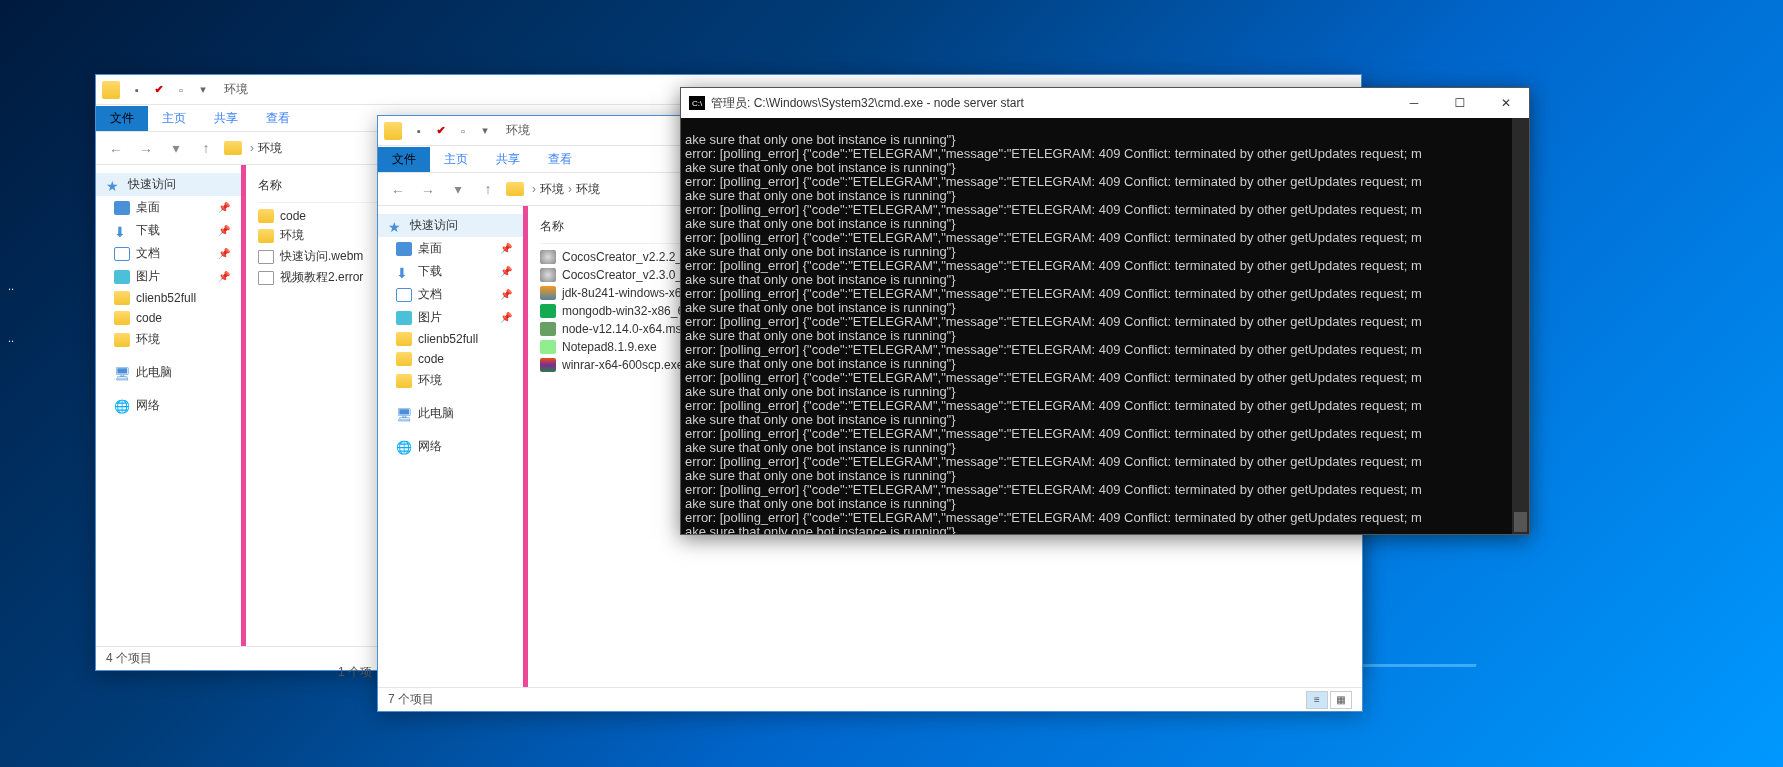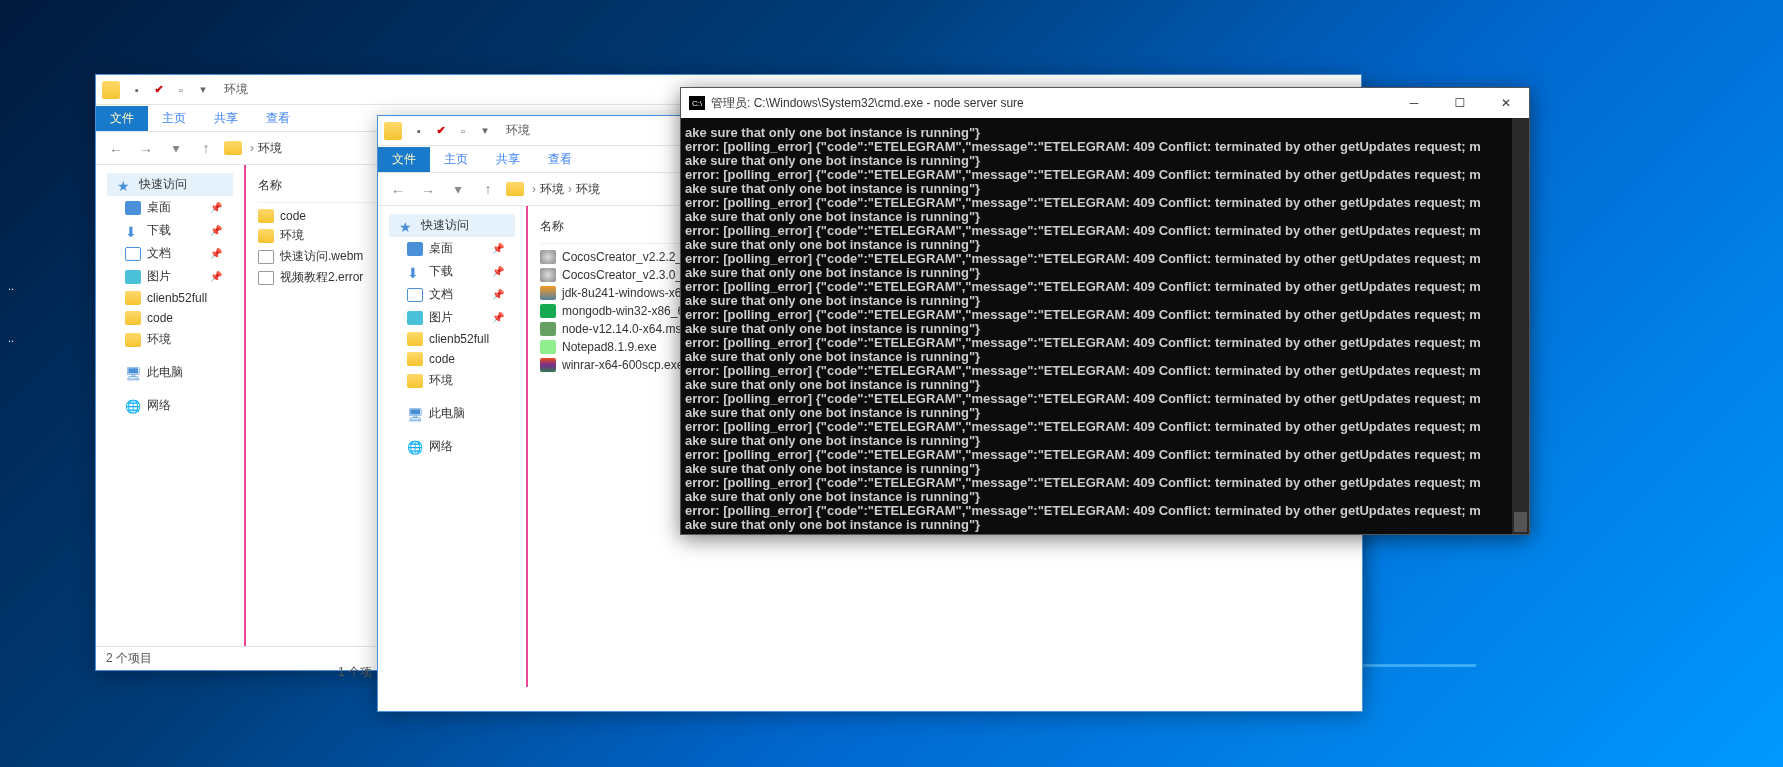--- a/index.html
+++ b/index.html
@@ -14,30 +14,30 @@
 
 .titlebar { height: 30px; background: #fff; display: flex; align-items: center; padding: 0 6px; gap: 8px; border-bottom: 1px solid #e5e5e5; }
 .titlebar .folder-icon { width: 18px; height: 18px; background: linear-gradient(#ffd96b,#f4c430); border-radius: 2px; }
 .titlebar .qat { display: flex; gap: 4px; align-items: center; }
 .titlebar .qat-item { width: 18px; height: 18px; display: flex; align-items: center; justify-content: center; font-size: 11px; color: #666; }
 .titlebar .qat-check { color: #cc0000; font-weight: bold; }
 .titlebar .title-text { font-size: 12px; color: #555; margin-left: 4px; }
 
 .ribbon-tabs { height: 26px; display: flex; align-items: flex-end; background: #fff; }
 .ribbon-tab { padding: 4px 14px; font-size: 12px; color: #3b82f6; cursor: pointer; }
-.ribbon-tab.active { background: #1979ca; color: #fef9c3; }
+.ribbon-tab.active { background: #1979ca; color: #000000; }
 
 .addressbar { height: 34px; display: flex; align-items: center; padding: 4px 8px; gap: 6px; border-top: 1px solid #e5e5e5; border-bottom: 1px solid #e5e5e5; background: #fff; }
 .nav-btn { width: 24px; height: 24px; display: flex; align-items: center; justify-content: center; color: #888; font-size: 14px; cursor: pointer; }
 .breadcrumb { display: flex; align-items: center; gap: 2px; font-size: 12px; color: #333; }
 .breadcrumb .folder-mini { width: 18px; height: 14px; background: linear-gradient(#ffd96b,#f4c430); border-radius: 2px; margin-right: 4px; }
 .breadcrumb .sep { color: #888; margin: 0 2px; }
 
 .explorer-body { display: flex; height: calc(100% - 30px - 26px - 34px - 24px); background: #fff; }
-.sidebar { width: 150px; border-right: 2px solid #ec4899; padding: 8px 11px; overflow: hidden; }
+.sidebar { width: 150px; border-right: 5px solid #ec4899; padding: 8px 0; overflow: hidden; }
 .sidebar-group { margin-bottom: 10px; }
 .sidebar-item { display: flex; align-items: center; padding: 3px 10px 3px 18px; font-size: 12px; color: #333; cursor: pointer; gap: 6px; position: relative; }
 .sidebar-item.header { background: #e5f1fb; font-weight: normal; padding-left: 10px; }
 .sidebar-item .pin { position: absolute; right: 10px; color: #888; font-size: 10px; }
 .side-icon { width: 16px; height: 14px; border-radius: 2px; flex-shrink: 0; }
 .side-icon.star { background: none; color: #4a90d9; }
 .side-icon.star::before { content: "★"; font-size: 14px; }
 .side-icon.desktop { background: #4a90d9; }
 .side-icon.download { background: none; color: #4a90d9; }
 .side-icon.download::before { content: "⬇"; font-size: 14px; }
@@ -66,21 +66,21 @@
 .view-toggle { display: flex; gap: 2px; }
 .view-btn { width: 22px; height: 18px; border: 1px solid #ccc; display: flex; align-items: center; justify-content: center; font-size: 10px; color: #555; }
 .view-btn.active { background: #cde6f7; }
 
 .cmd-window { position: absolute; left: 680px; top: 87px; width: 850px; height: 448px; background: #000; z-index: 3; border: 1px solid #555; box-shadow: 0 4px 20px rgba(0,0,0,0.5); }
 .cmd-titlebar { height: 30px; background: #fff; display: flex; align-items: center; justify-content: space-between; padding: 0 0 0 8px; font-size: 12px; color: #333; }
 .cmd-titlebar .cmd-left { display: flex; align-items: center; gap: 6px; }
 .cmd-icon { width: 16px; height: 14px; background: #000; color: #fff; font-size: 8px; display: flex; align-items: center; justify-content: center; }
 .cmd-controls { display: flex; }
 .cmd-ctrl { width: 46px; height: 30px; display: flex; align-items: center; justify-content: center; font-size: 12px; cursor: pointer; }
-.cmd-body { height: calc(100% - 30px); background: #0c0c0c; color: #cccccc; font-family: "Consolas","NSimSun",monospace; font-size: 13px; padding: 8px 4px; overflow: hidden; position: relative; line-height: 14px; white-space: nowrap; font-weight: bold; }
+.cmd-body { height: calc(100% - 30px); background: #0c0c0c; color: #cccccc; font-family: "Consolas","NSimSun",monospace; font-size: 13px; padding: 15px 4px; overflow: hidden; position: relative; line-height: 14px; white-space: nowrap; }
 .cmd-body .scrollbar { position: absolute; right: 0; top: 0; bottom: 0; width: 17px; background: #2a2a2a; }
 .cmd-body .scrollbar .thumb { position: absolute; left: 2px; right: 2px; bottom: 2px; height: 20px; background: #555; }
 </style>
 </head>
 <body>
 
 <div class="desktop-bg"></div>
 <div class="desktop-icons">
   <div>..</div>
   <div>..</div>
@@ -185,21 +185,21 @@
             <span>快速访问.webm</span>
           </div>
           <div class="file-item">
             <span class="fi-icon webm"></span>
             <span>视频教程2.error</span>
           </div>
         </div>
     </div>
   </div>
   <div class="statusbar">
-    <span>2 个项目</span>
+    <span>4 个项目</span>
     <div class="view-toggle">
       <div class="view-btn active">≡</div>
       <div class="view-btn">▦</div>
     </div>
   </div>
 </div>
 
 <div class="explorer-window explorer2">
   <div class="titlebar">
     <div class="folder-icon"></div>
@@ -312,29 +312,36 @@
             <span class="fi-icon notepad"></span>
             <span>Notepad8.1.9.exe</span>
           </div>
           <div class="file-item">
             <span class="fi-icon rar"></span>
             <span>winrar-x64-600scp.exe</span>
           </div>
         </div>
     </div>
   </div>
+  <div class="statusbar">
+    <span>7 个项目</span>
+    <div class="view-toggle">
+      <div class="view-btn active">≡</div>
+      <div class="view-btn">▦</div>
+    </div>
+  </div>
 </div>
 
 <div style="position:absolute;left:338px;top:664px;font-size:12px;color:#555;z-index:1">1 个项</div>
 
 <div class="cmd-window">
   <div class="cmd-titlebar">
     <div class="cmd-left">
       <div class="cmd-icon">C:\</div>
-      <span>管理员: C:\Windows\System32\cmd.exe - node  server sure</span>
+      <span>管理员: C:\Windows\System32\cmd.exe - node  server start</span>
     </div>
     <div class="cmd-controls">
       <div class="cmd-ctrl">─</div>
       <div class="cmd-ctrl">☐</div>
       <div class="cmd-ctrl close">✕</div>
     </div>
   </div>
   <div class="cmd-body">
     <div id="cmd-lines">
         <div>ake sure that only one bot instance is running"}</div>

